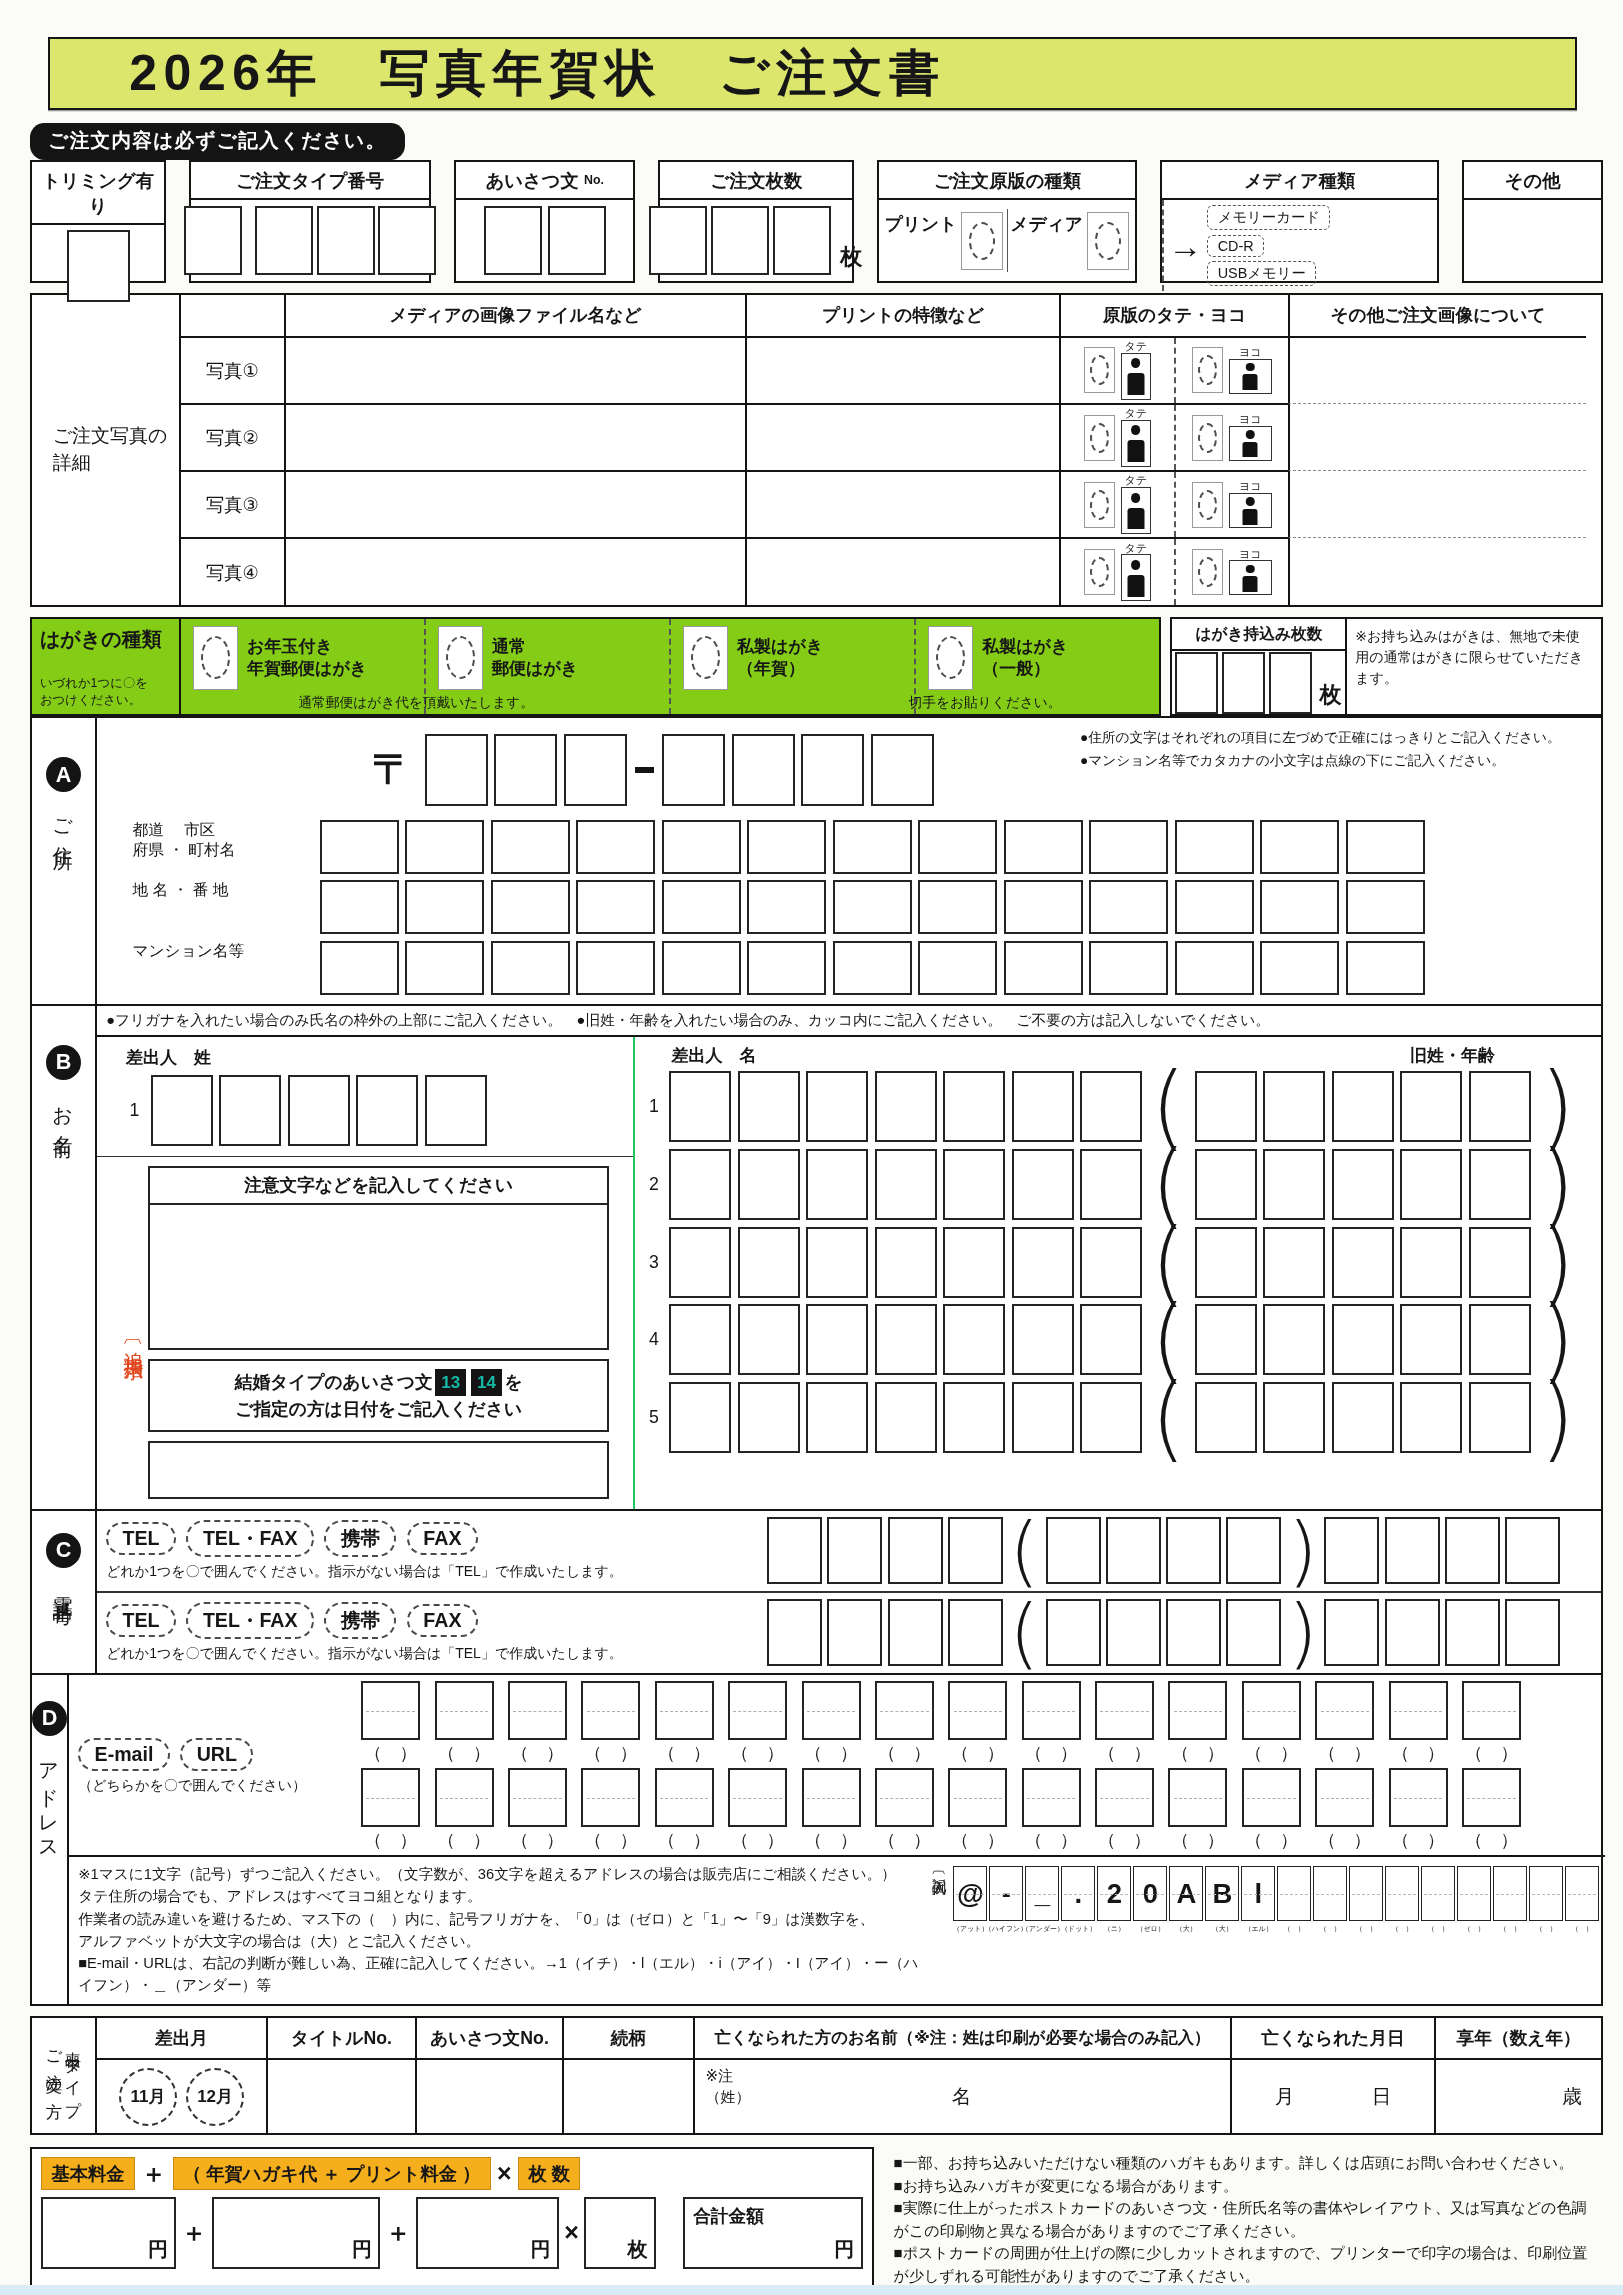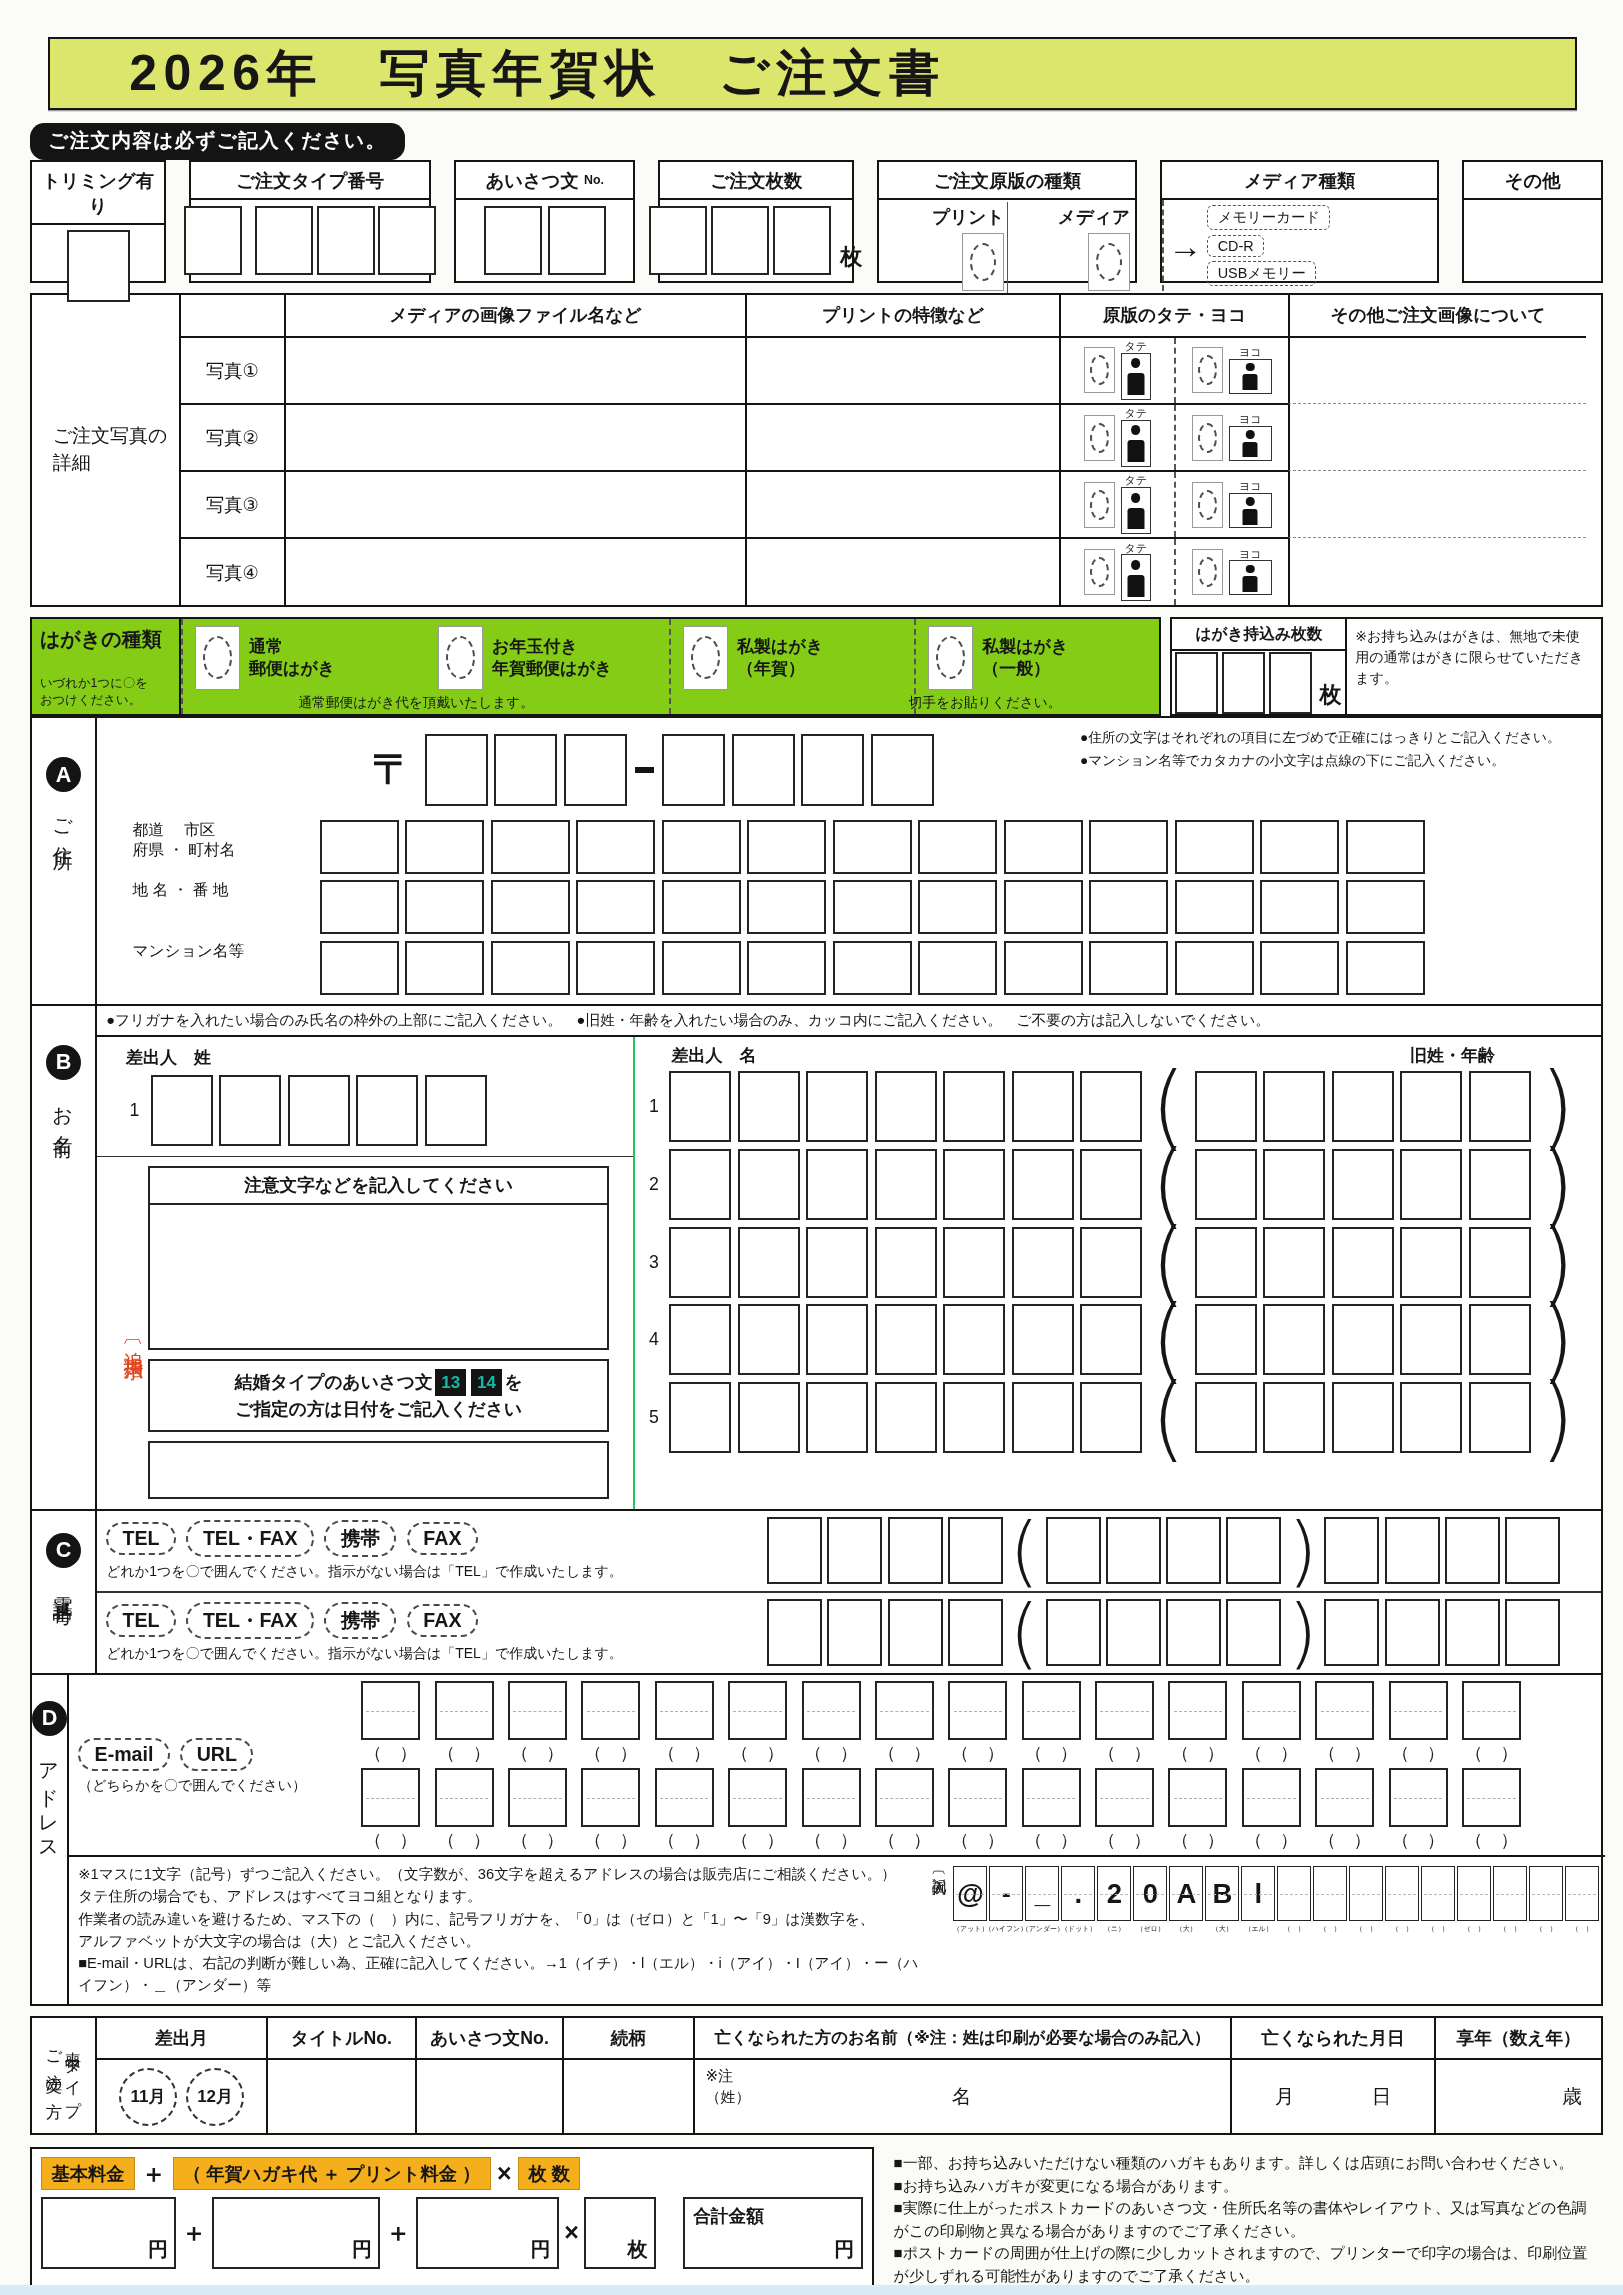--- a/index.html
+++ b/index.html
@@ -22,21 +22,21 @@
 .qbox{width:43px;height:62px}
 .unit{font-size:22px;font-weight:bold;align-self:flex-end;margin:0 1.3px 3.9px 3.9px}
 .tdash{width:17px;height:6.5px;background:#141414;margin:0 1.3px}
 
 .top-row{margin-top:0;display:flex;gap:23px;height:123px}
 .tcell{border:2px solid #141414;background:#fff;display:flex;flex-direction:column}
 .thead{border-bottom:2px solid #141414;font-size:18.3px;font-weight:bold;text-align:center;padding:5.2px 2.6px;display:flex;justify-content:center;align-items:center;gap:5.2px}
 .small-no{font-size:12.4px}
 .tbody{flex:1;display:flex;align-items:center;justify-content:center;gap:5.2px;padding:5.2px}
 .w-trim{width:147px}.w-type{width:242px}.w-greet{width:196px}.w-qty{width:196px}.w-orig{width:281px}.w-media{width:301px}.w-other{width:153px}
-.ohalfv{flex:1;display:flex;flex-direction:column;align-items:flex-end;gap:3.9px;padding:2.6px}
+.ohalfv{flex:1;display:flex;flex-direction:row;align-items:flex-start;gap:3.9px;padding:2.6px}
 .ohalfv+.ohalfv{border-left:1.3px solid #555}
 .olabel{font-size:17.7px;font-weight:bold}
 .chk{width:42px;height:58px;border:1.3px solid #9a9a9a;background:#fff;display:flex;align-items:center;justify-content:center}
 .ell{width:26px;height:38px;border:2px dashed #4d4d4d;border-radius:50%}
 .mbody{justify-content:flex-start;border-left:2px dashed #555;margin-left:0}
 .arrow{font-size:34px;font-weight:bold;line-height:1}
 .mlist{display:flex;flex-direction:column;gap:4.6px;align-items:flex-start}
 .mpill{border:1.3px dashed #555;border-radius:5.9px;padding:2px 9.2px;font-size:14.4px}
 
 .ptable{margin-top:9.2px;border:2px solid #141414;background:#fff;display:grid;grid-template-columns:147px 105px 461px 314px 229px 298px;grid-auto-rows:minmax(41px,auto)}
@@ -393,33 +393,33 @@
 
   
   <div class="hrow">
     <div class="hmain">
       <div class="hlabel">
         <div class="hl1">はがきの種類</div>
         <div class="hl2 prel">いづれか1つに〇を
 おつけください。</div>
       </div>
       <div class="hopts">
+        <div class="hopt">
+            <div class="chk big">
+              <div class="ell"></div>
+            </div>
+            <span class="holab prel">お年玉付き
+年賀郵便はがき</span>
+          </div>
         <div class="hopt dashleft">
             <div class="chk big">
               <div class="ell"></div>
             </div>
             <span class="holab prel">通常
 郵便はがき</span>
-          </div>
-        <div class="hopt">
-            <div class="chk big">
-              <div class="ell"></div>
-            </div>
-            <span class="holab prel">お年玉付き
-年賀郵便はがき</span>
           </div>
         <div class="hopt dashleft">
             <div class="chk big">
               <div class="ell"></div>
             </div>
             <span class="holab prel">私製はがき
 （年賀）</span>
           </div>
         <div class="hopt dashleft">
             <div class="chk big">

